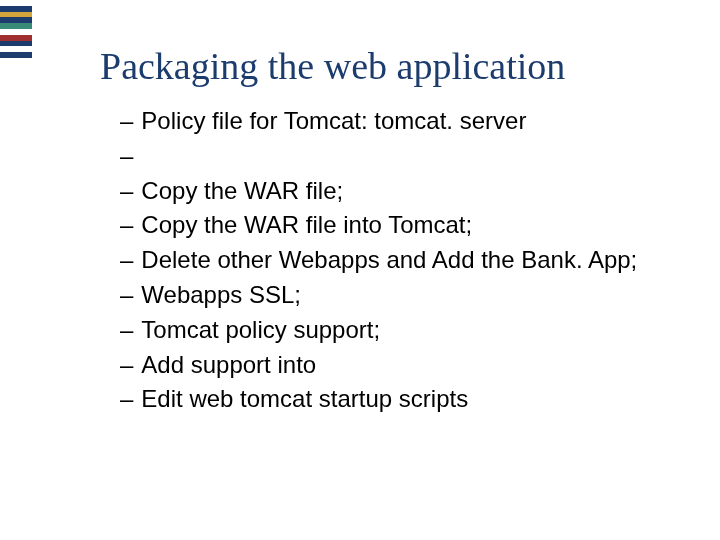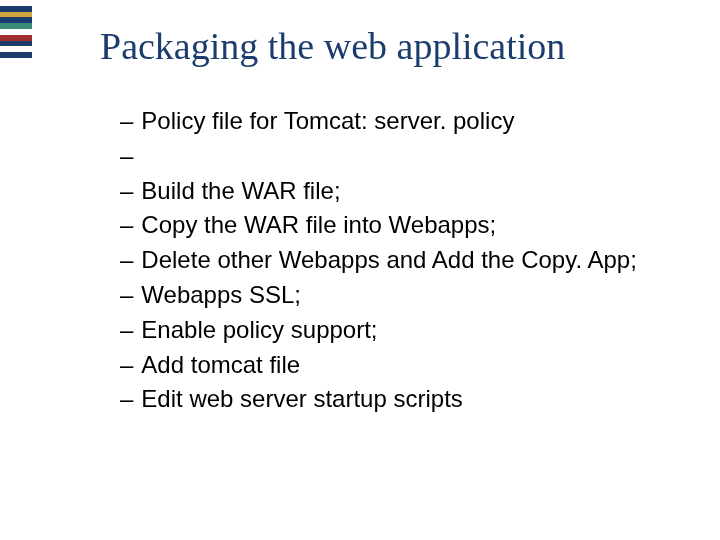--- a/index.html
+++ b/index.html
@@ -21,21 +21,21 @@
     }
     .stripe-row { flex: 1; }
     .s-white  { background: #ffffff; }
     .s-navy   { background: #1c3c6e; }
     .s-gold   { background: #d2a43c; }
     .s-teal   { background: #3a8a7a; }
     .s-red    { background: #a03030; }
     .title {
       position: absolute;
       left: 100px;
-      top: 24px;
+      top: 44px;
       font-family: 'Times New Roman', Times, serif;
       font-size: 38px;
       color: #1c3c6e;
       font-weight: 400;
     }
     .bullets {
       position: absolute;
       left: 120px;
       top: 104px;
       width: 540px;
@@ -67,46 +67,46 @@
   <div class="stripe-row s-navy"></div>
   <div class="stripe-row s-white"></div>
   <div class="stripe-row s-navy"></div>
 </div>
 
 <h1 class="title">Packaging the web application</h1>
 
 <div class="bullets">
   <div class="bullet">
     <span class="dash">–</span>
-    <span class="text">Policy file for Tomcat: server. policy</span>
+    <span class="text">Policy file for Tomcat: tomcat. server</span>
   </div>
   <div class="bullet">
     <span class="dash">–</span>
   </div>
   <div class="bullet">
     <span class="dash">–</span>
-    <span class="text">Build the WAR file;</span>
+    <span class="text">Copy the WAR file;</span>
   </div>
   <div class="bullet">
     <span class="dash">–</span>
-    <span class="text">Copy the WAR file into Webapps;</span>
+    <span class="text">Copy the WAR file into Tomcat;</span>
   </div>
   <div class="bullet">
     <span class="dash">–</span>
-    <span class="text">Delete other Webapps and Add the Copy. App;</span>
+    <span class="text">Delete other Webapps and Add the Bank. App;</span>
   </div>
   <div class="bullet">
     <span class="dash">–</span>
     <span class="text">Webapps SSL;</span>
   </div>
   <div class="bullet">
     <span class="dash">–</span>
-    <span class="text">Enable policy support;</span>
+    <span class="text">Tomcat policy support;</span>
   </div>
   <div class="bullet">
     <span class="dash">–</span>
-    <span class="text">Add tomcat file</span>
+    <span class="text">Add support into</span>
   </div>
   <div class="bullet">
     <span class="dash">–</span>
-    <span class="text">Edit web server startup scripts</span>
+    <span class="text">Edit web tomcat startup scripts</span>
   </div>
 </div>
 
 </body></html>

